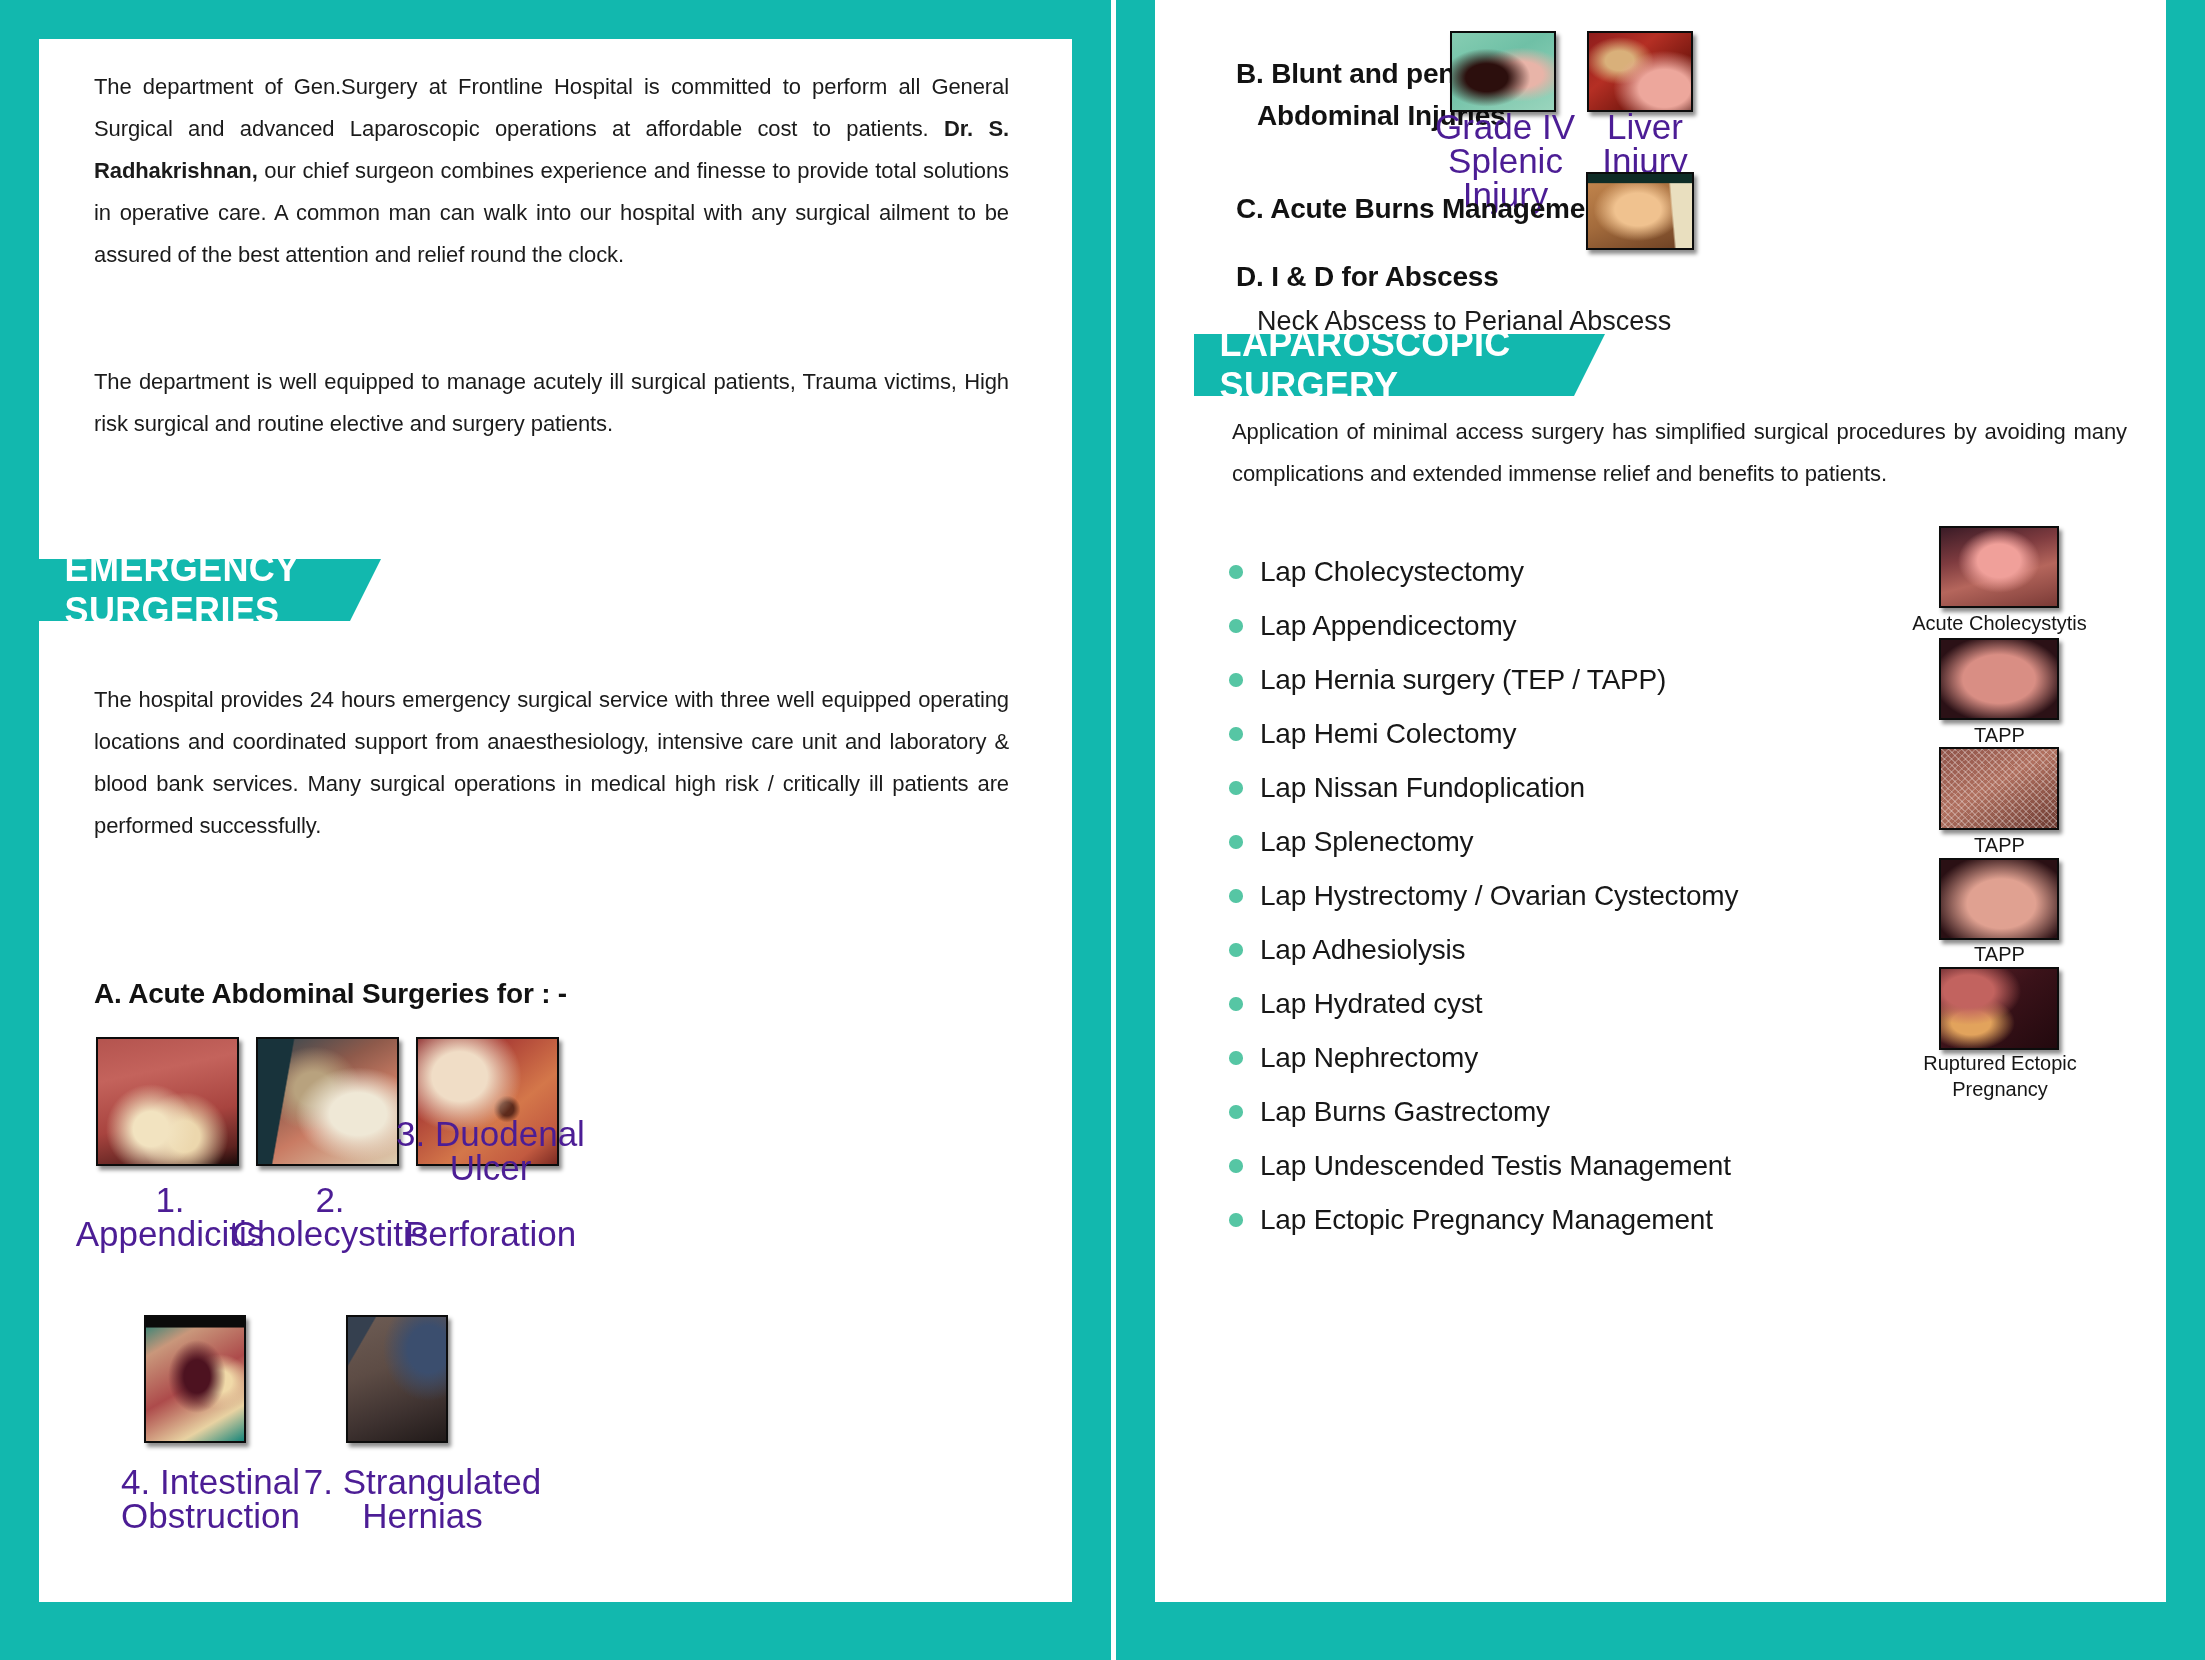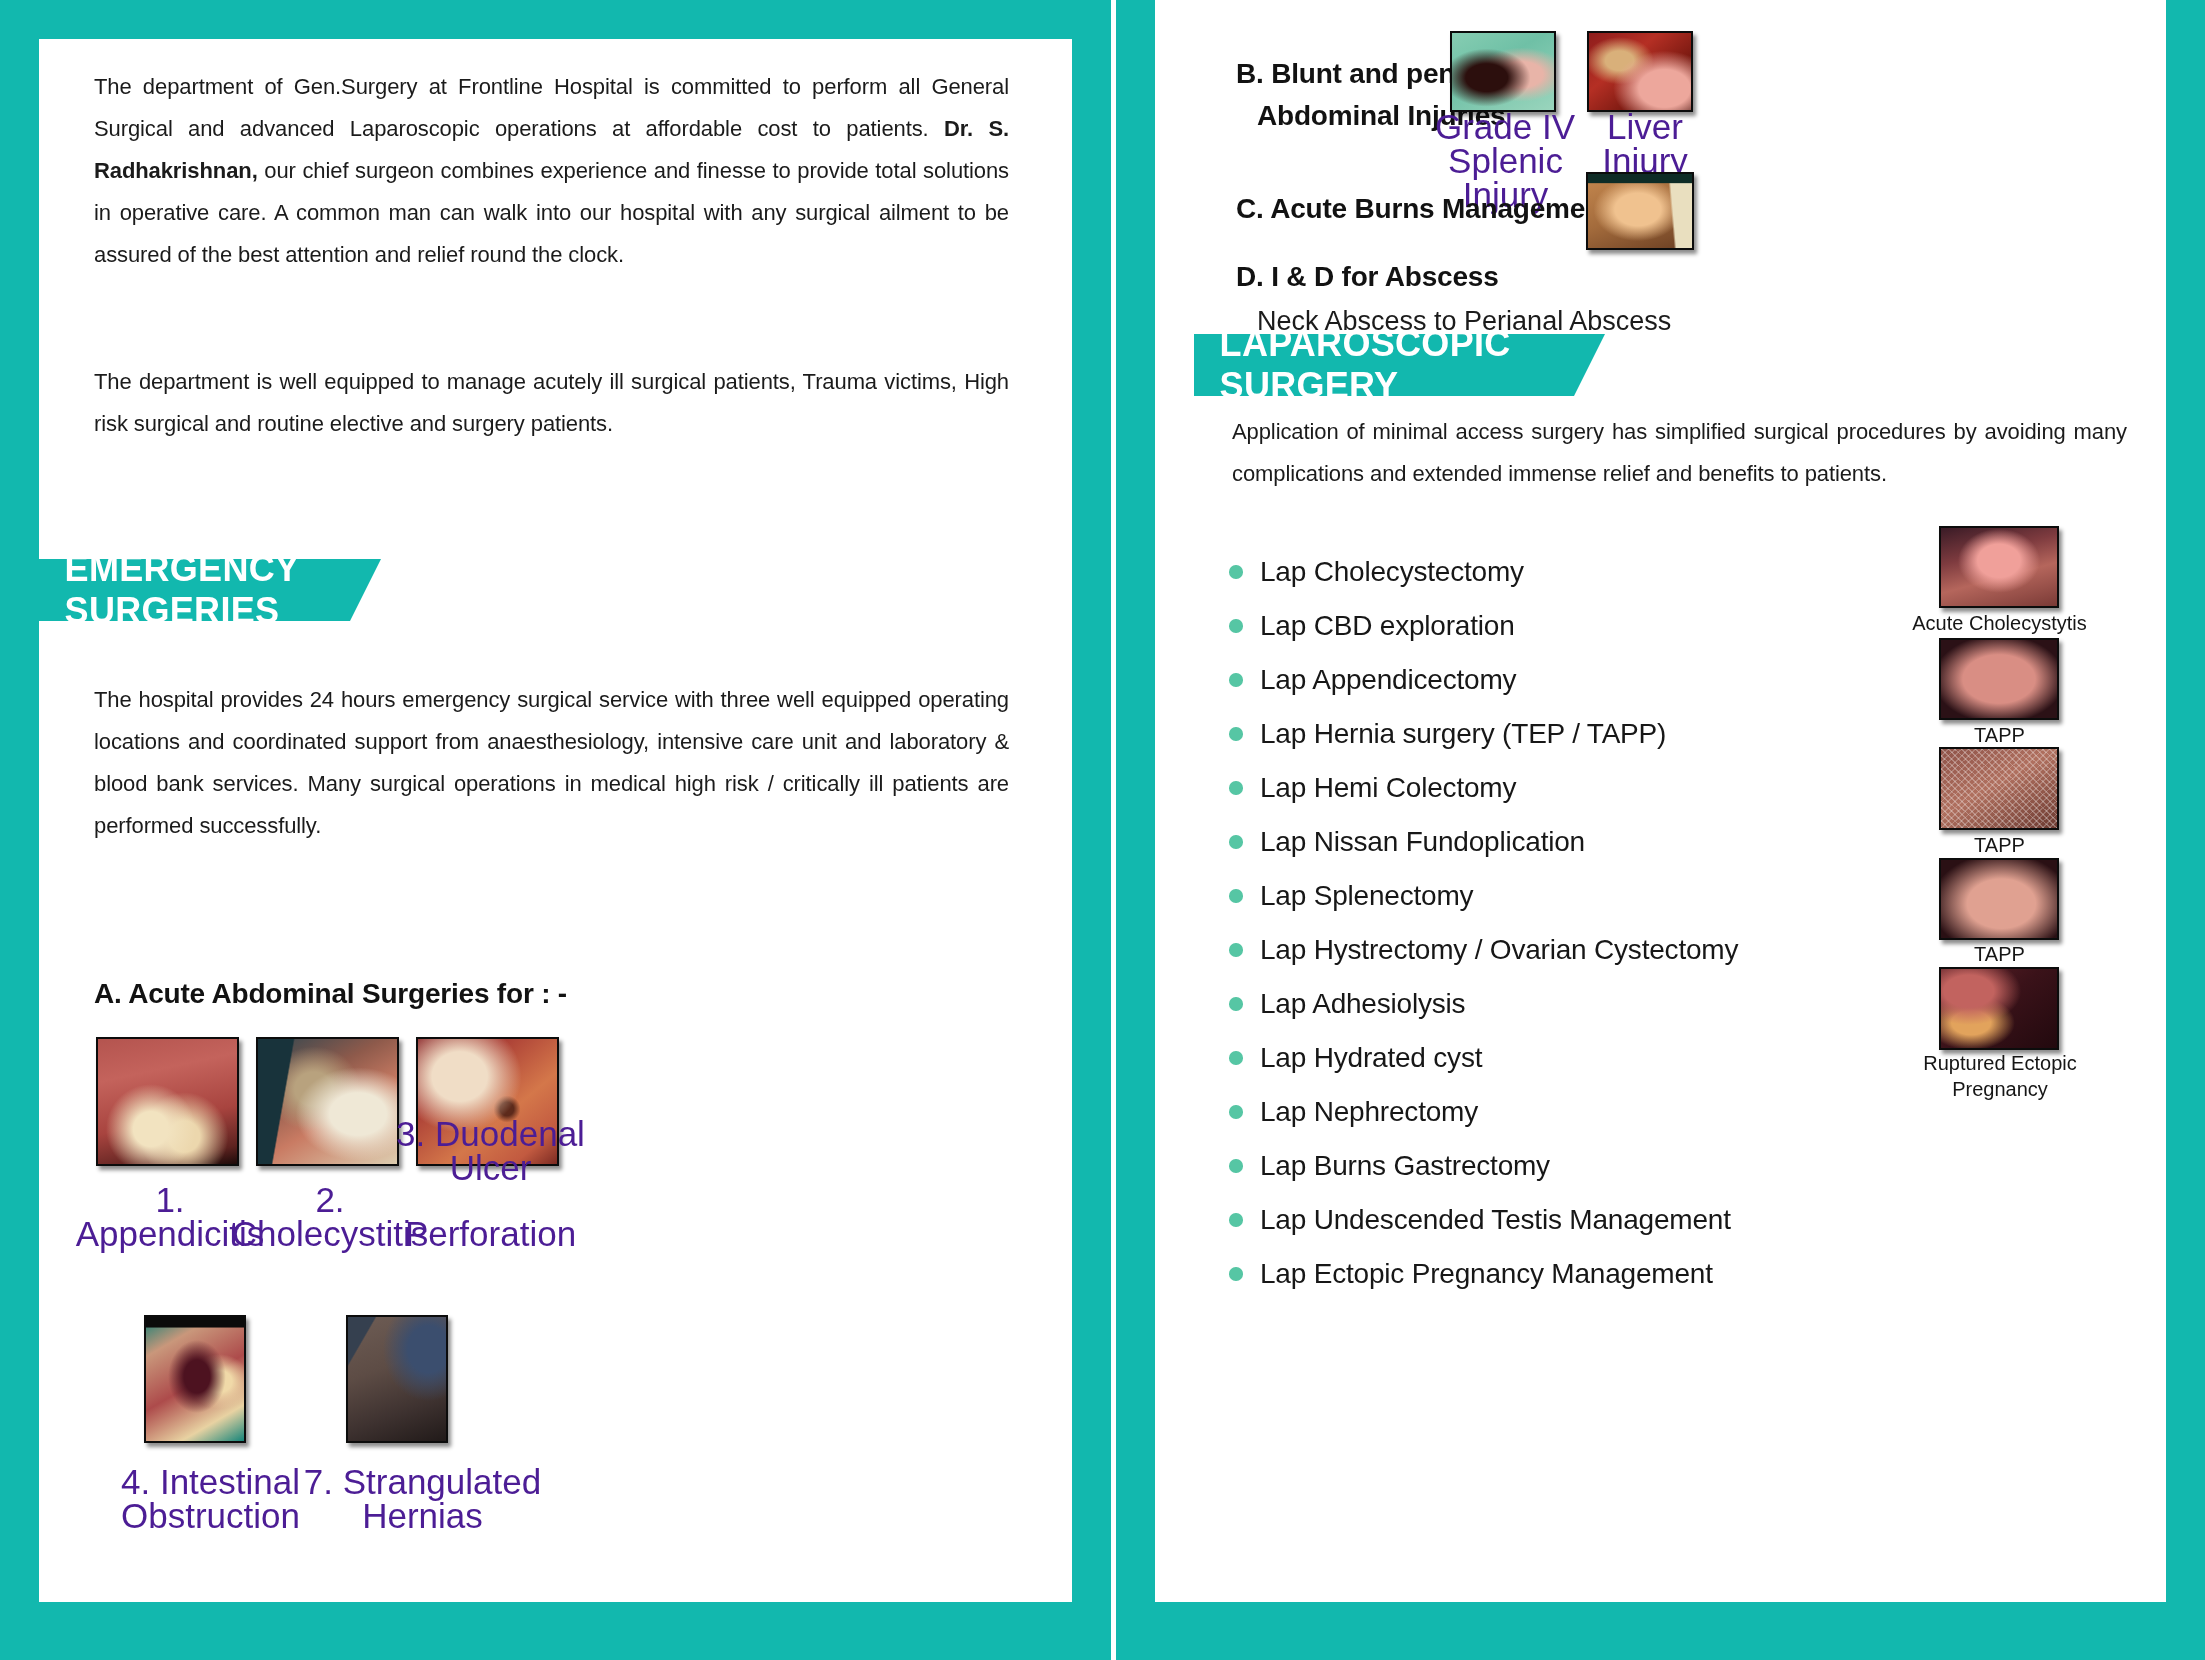--- a/index.html
+++ b/index.html
@@ -215,24 +215,20 @@
 
   <p class="para" style="position:absolute;left:77px;top:411px;width:895px;margin:0;">Application of minimal access surgery has simplified surgical procedures by avoiding many complications and extended immense relief and benefits to patients.</p>
 
   <div class="bul" id="proc-list" style="left:74px;top:545px;">
       <div class="bul-row">
         <span class="dot" style="background: rgb(86, 198, 164);"></span>
         <span class="bul-txt">Lap Cholecystectomy</span>
       </div>
       <div class="bul-row">
         <span class="dot" style="background: rgb(86, 198, 164);"></span>
-        <span class="bul-txt">Lap CBD exploration</span>
-      </div>
-      <div class="bul-row">
-        <span class="dot" style="background: rgb(86, 198, 164);"></span>
         <span class="bul-txt">Lap Appendicectomy</span>
       </div>
       <div class="bul-row">
         <span class="dot" style="background: rgb(86, 198, 164);"></span>
         <span class="bul-txt">Lap Hernia surgery (TEP / TAPP)</span>
       </div>
       <div class="bul-row">
         <span class="dot" style="background: rgb(86, 198, 164);"></span>
         <span class="bul-txt">Lap Hemi Colectomy</span>
       </div>

